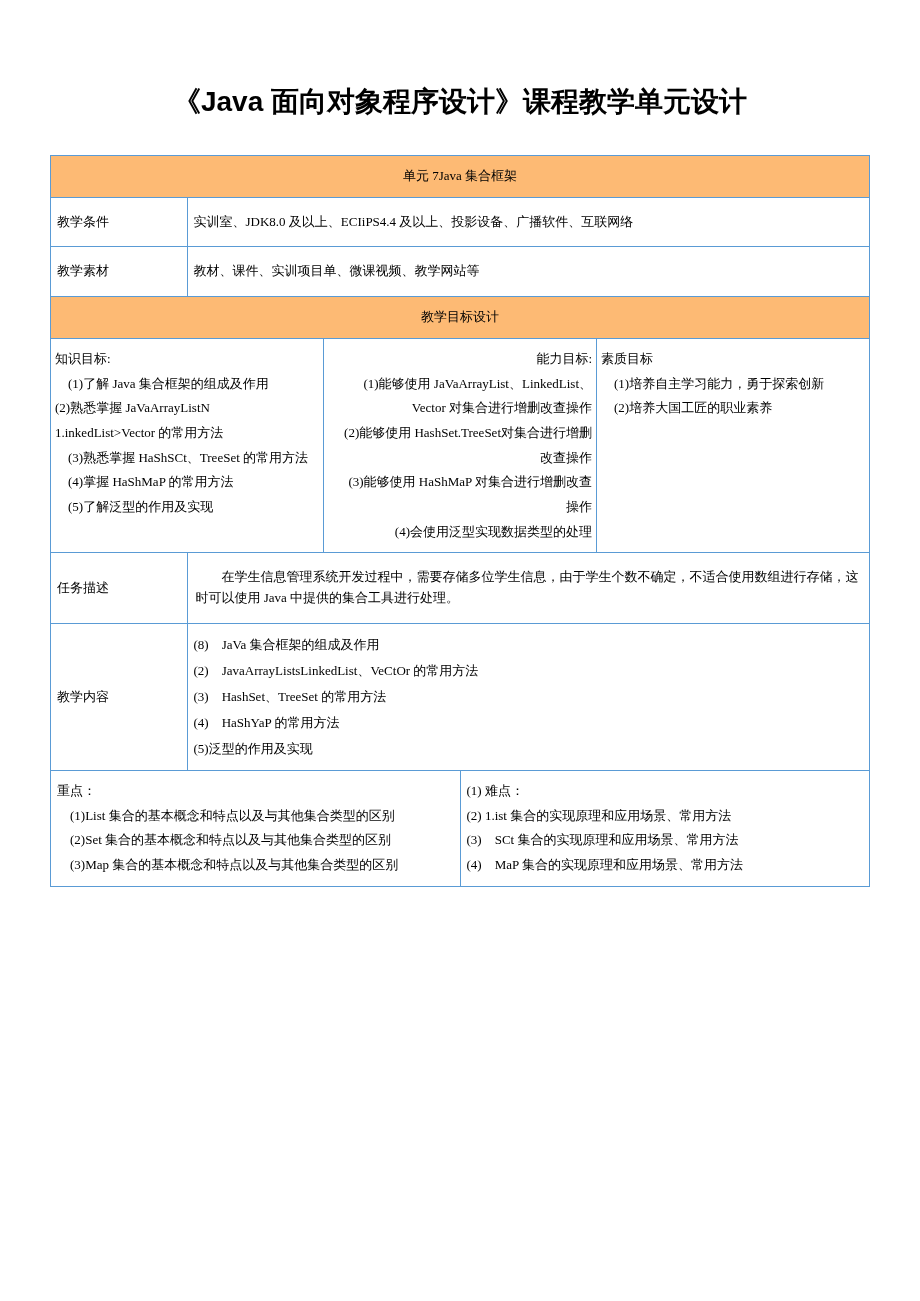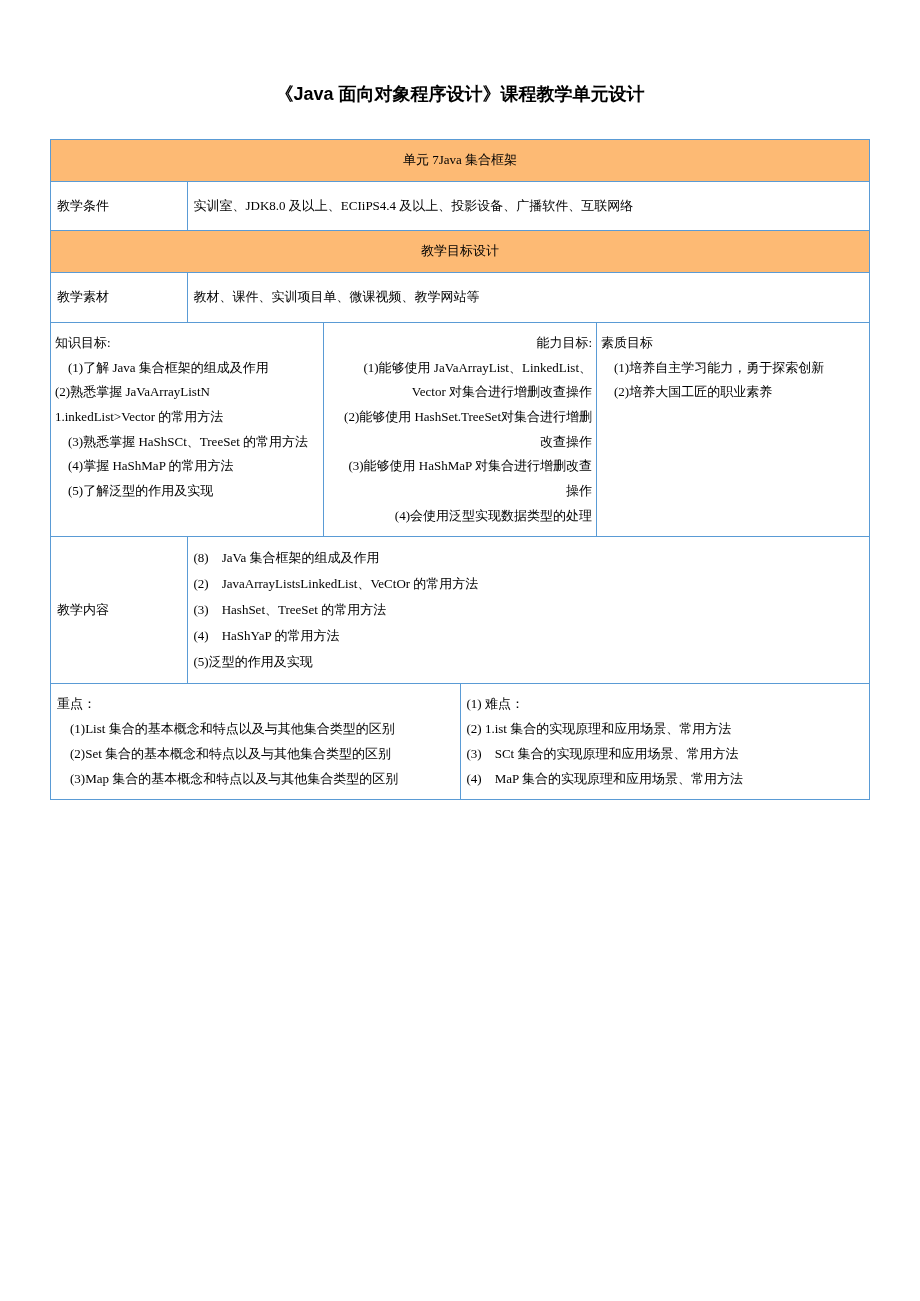--- a/index.html
+++ b/index.html
@@ -11,21 +11,21 @@
       font-family: "SimSun", "宋体", serif;
       font-size: 14px;
       background: #ffffff;
       padding: 80px 50px;
       width: 920px;
       line-height: 1.6;
       color: #000;
     }
     h1 {
       text-align: center;
-      font-size: 18px;
+      font-size: 28px;
       font-weight: bold;
       margin-bottom: 30px;
       font-family: "SimHei", "黑体", sans-serif;
     }
     table {
       width: 100%;
       border-collapse: collapse;
       table-layout: fixed;
     }
     td, th {
@@ -73,25 +73,25 @@
 <table>
   <tbody>
       <tr>
     <td colspan="6" class="header-blue">单元 7Java 集合框架</td>
   </tr>
   <tr>
     <td class="label-col" style="padding:14px 6px;">教学条件</td>
     <td colspan="5" style="vertical-align:middle;padding:14px 6px;">实训室、JDK8.0 及以上、ECIiPS4.4 及以上、投影设备、广播软件、互联网络</td>
   </tr>
   <tr>
-    <td colspan="6" class="header-blue">教学目标设计</td>
+    <td class="label-col" style="padding:14px 6px;">教学素材</td>
+    <td colspan="5" style="vertical-align:middle;padding:14px 6px;">教材、课件、实训项目单、微课视频、教学网站等</td>
   </tr>
   <tr>
-    <td class="label-col" style="padding:14px 6px;">教学素材</td>
-    <td colspan="5" style="vertical-align:middle;padding:14px 6px;">教材、课件、实训项目单、微课视频、教学网站等</td>
+    <td colspan="6" class="header-blue">教学目标设计</td>
   </tr>
   <tr class="goals-row">
     <td colspan="2" style="width:33%;">
       <div>知识目标:</div>
       <div class="indent">(1)了解 Java 集合框架的组成及作用</div>
       <div>(2)熟悉掌握 JaVaArrayListN</div>
       <div>1.inkedList&gt;Vector 的常用方法</div>
       <div class="indent">(3)熟悉掌握 HaShSCt、TreeSet 的常用方法</div>
       <div class="indent">(4)掌握 HaShMaP 的常用方法</div>
       <div class="indent">(5)了解泛型的作用及实现</div>
@@ -101,20 +101,24 @@
       <div class="indent">(1)能够使用 JaVaArrayList、LinkedList、Vector 对集合进行增删改查操作</div>
       <div class="indent">(2)能够使用 HashSet.TreeSet对集合进行增删改查操作</div>
       <div class="indent">(3)能够使用 HaShMaP 对集合进行增删改查操作</div>
       <div class="indent">(4)会使用泛型实现数据类型的处理</div>
     </td>
     <td colspan="2" style="width:33%;">
       <div>素质目标</div>
       <div class="indent">(1)培养自主学习能力，勇于探索创新</div>
       <div class="indent">(2)培养大国工匠的职业素养</div>
     </td>
+  </tr>
+  <tr>
+    <td class="label-col" style="padding:24px 6px;">任务描述</td>
+    <td colspan="5" class="task-cell">在学生信息管理系统开发过程中，需要存储多位学生信息，由于学生个数不确定，不适合使用数组进行存储，这时可以使用 Java 中提供的集合工具进行处理。</td>
   </tr>
   <tr>
     <td class="label-col">教学内容</td>
     <td colspan="5" class="content-list">
       <div>(8)　JaVa 集合框架的组成及作用</div>
       <div>(2)　JavaArrayListsLinkedList、VeCtOr 的常用方法</div>
       <div>(3)　HashSet、TreeSet 的常用方法</div>
       <div>(4)　HaShYaP 的常用方法</div>
       <div>(5)泛型的作用及实现</div>
     </td>

